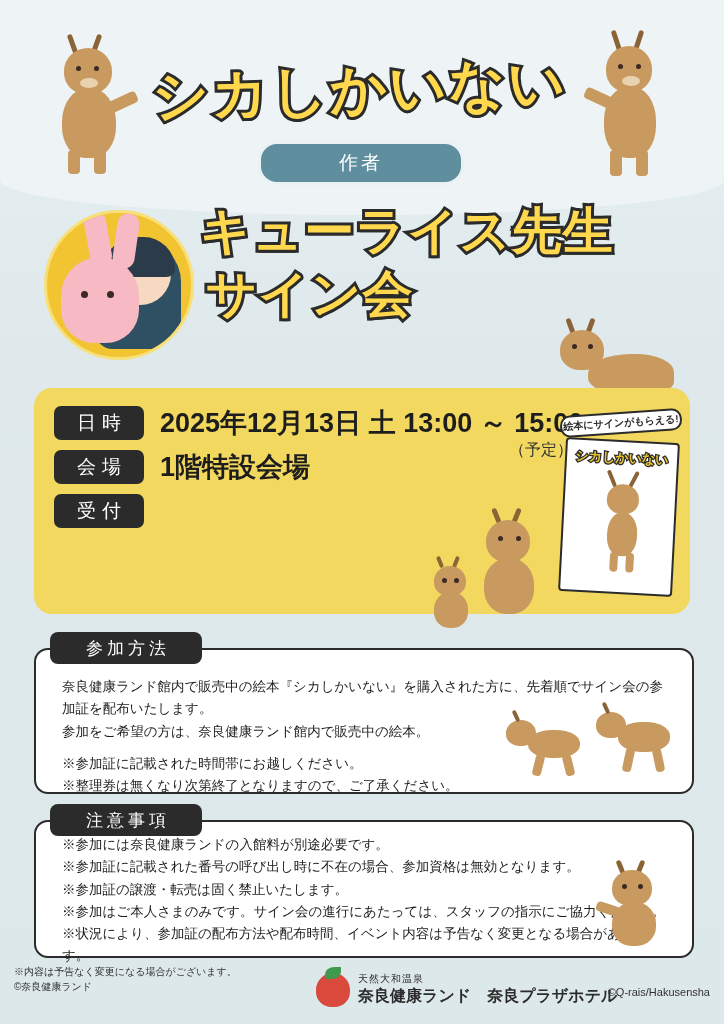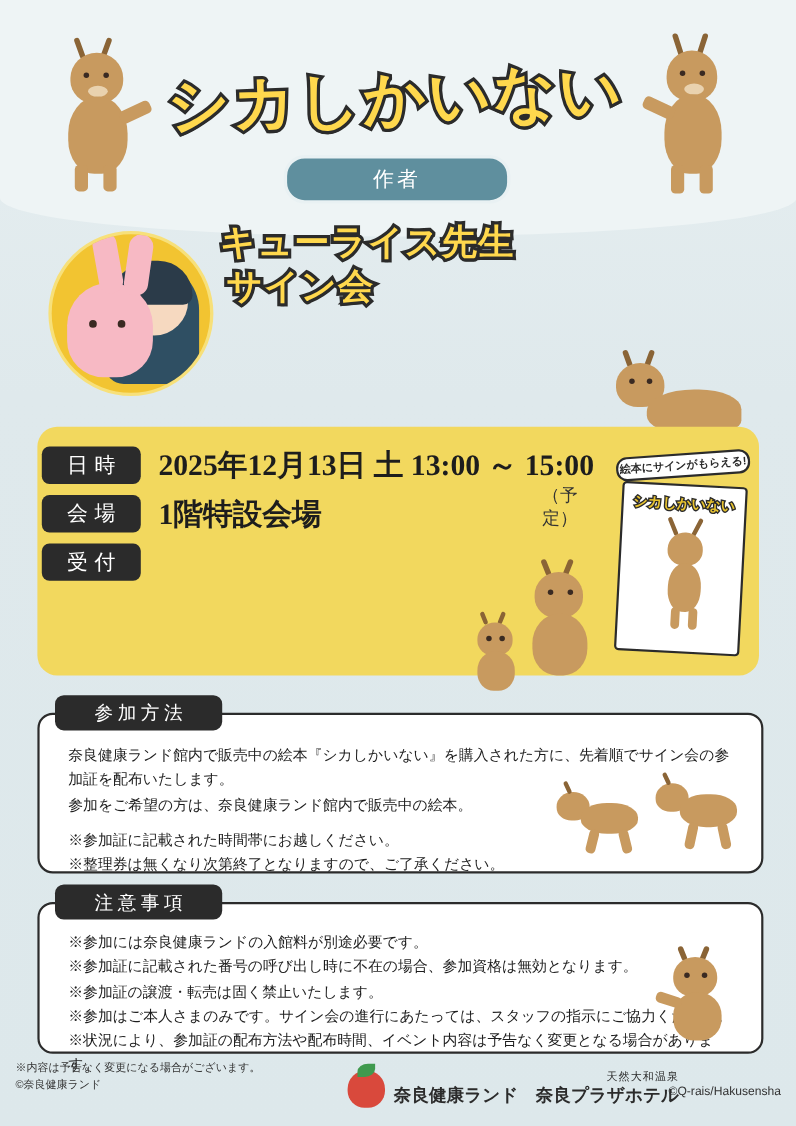--- a/index.html
+++ b/index.html
@@ -67,33 +67,33 @@
     position:absolute;background:#f7b9c4;border-radius:14px;width:22px;height:56px;
   }
   .av-ear1{left:26px;top:2px;transform:rotate(-10deg);}
   .av-ear2{left:54px;top:4px;transform:rotate(8deg);}
   .av-eye{position:absolute;width:7px;height:7px;background:#3a2a22;border-radius:50%;}
 
   .title-sub{
     position:absolute;top:200px;left:200px;width:500px;
   }
   .title-sub div{
-    font-size:32px;font-weight:bold;color:#ffd84d;
+    font-size:50px;font-weight:bold;color:#ffd84d;
     -webkit-text-stroke:6px #2b2b2b;paint-order:stroke fill;
     text-shadow:0 3px 0 #2b2b2b;
     letter-spacing:1px;line-height:1.25;
   }
   .title-sub .l2{margin-left:6px;}
 
   
   .info-card{
     position:absolute;top:388px;left:34px;width:656px;height:226px;
     background:#f2d85e;border-radius:18px;
   }
-  .row{position:absolute;left:4px;display:flex;align-items:center;font-family:Liberation Serif, serif;}
+  .row{position:absolute;left:20px;display:flex;align-items:center;}
   .lbl{
     width:90px;height:34px;background:#2b2b2b;color:#fff;
     border-radius:7px;display:flex;align-items:center;justify-content:center;
     font-size:19px;letter-spacing:6px;text-indent:6px;flex:none;
   }
   .val{margin-left:16px;color:#1d1d1d;}
   .val .big{font-size:27px;font-weight:bold;line-height:34px;white-space:nowrap;}
   .val .small{font-size:11.5px;color:#333;margin-top:2px;}
   .note-yotei{font-size:16px;position:absolute;left:455px;top:34px;color:#333;}
 
@@ -123,21 +123,21 @@
   .sec p{margin:0;font-size:13.5px;color:#1d1d1d;line-height:1.65;}
   .sec .body{padding:26px 26px 16px 26px;}
   .sec .gap{height:10px;}
 
   
   .footer{position:absolute;left:0;bottom:0;width:724px;height:66px;}
   .foot-left{position:absolute;left:14px;top:6px;font-size:10px;color:#333;line-height:1.5;}
   .logo-wrap{position:absolute;left:316px;top:14px;display:flex;align-items:center;}
   .logo-mark{width:34px;height:34px;background:#d9493c;border-radius:50% 50% 45% 45%;position:relative;}
   .logo-mark:after{content:"";position:absolute;left:9px;top:-6px;width:16px;height:12px;background:#3f9a4e;border-radius:60% 0 60% 0;}
-  .logo-text{margin-left:8px;text-align:right;}
+  .logo-text{margin-left:8px;}
   .logo-text .t1{font-size:10px;color:#2b2b2b;letter-spacing:1px;}
   .logo-text .t2{font-size:16px;font-weight:bold;color:#2b2b2b;}
   .credit{position:absolute;right:14px;top:28px;font-size:11px;color:#333;}
 
   
   .deer{position:absolute;}
   .d-body{position:absolute;background:#c89a5f;border-radius:48% 48% 44% 44%;}
   .d-head{position:absolute;background:#c89a5f;border-radius:50% 50% 45% 45%;}
   .d-leg{position:absolute;background:#c89a5f;border-radius:4px;}
   .d-ant{position:absolute;background:#8a6436;border-radius:3px;}
@@ -283,21 +283,21 @@
   <div class="deer" style="left:594px;top:706px;width:80px;height:70px;">
     <div class="d-head" style="left:2px;top:6px;width:30px;height:26px;"></div>
     <div class="d-ant" style="left:10px;top:-4px;width:4px;height:12px;transform:rotate(-25deg);"></div>
     <div class="d-body" style="left:24px;top:16px;width:52px;height:30px;border-radius:46%;"></div>
     <div class="d-leg" style="left:30px;top:42px;width:9px;height:24px;transform:rotate(12deg);"></div>
     <div class="d-leg" style="left:60px;top:42px;width:9px;height:24px;transform:rotate(-12deg);"></div>
   </div>
 
   <div class="sec-head" style="top:804px;text-align:center;">注意事項</div>
   <div class="sec" style="top:820px;height:134px;">
-    <div class="body" style="padding-top:24px;">
+    <div class="body" style="padding-top:12px;">
       <p>※参加には奈良健康ランドの入館料が別途必要です。</p>
       <p>※参加証に記載された番号の呼び出し時に不在の場合、参加資格は無効となります。</p>
       <p>※参加証の譲渡・転売は固く禁止いたします。</p>
       <p>※参加はご本人さまのみです。サイン会の進行にあたっては、スタッフの指示にご協力ください。</p>
       <p>※状況により、参加証の配布方法や配布時間、イベント内容は予告なく変更となる場合があります。</p>
     </div>
   </div>
 
   <div class="deer" style="left:596px;top:860px;width:90px;height:86px;">
     <div class="d-ant" style="left:22px;top:0;width:5px;height:14px;transform:rotate(-22deg);"></div>

